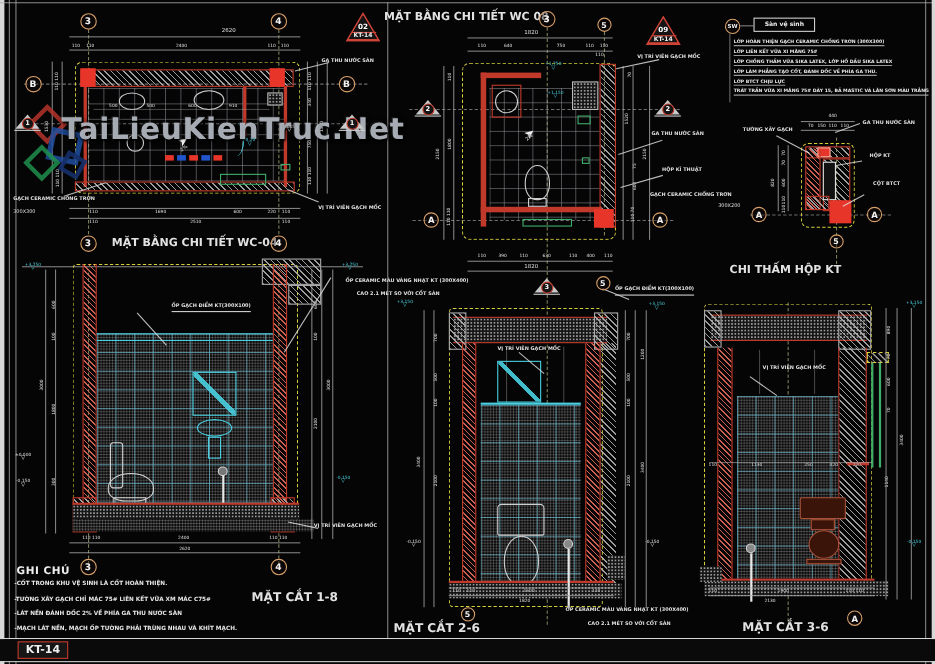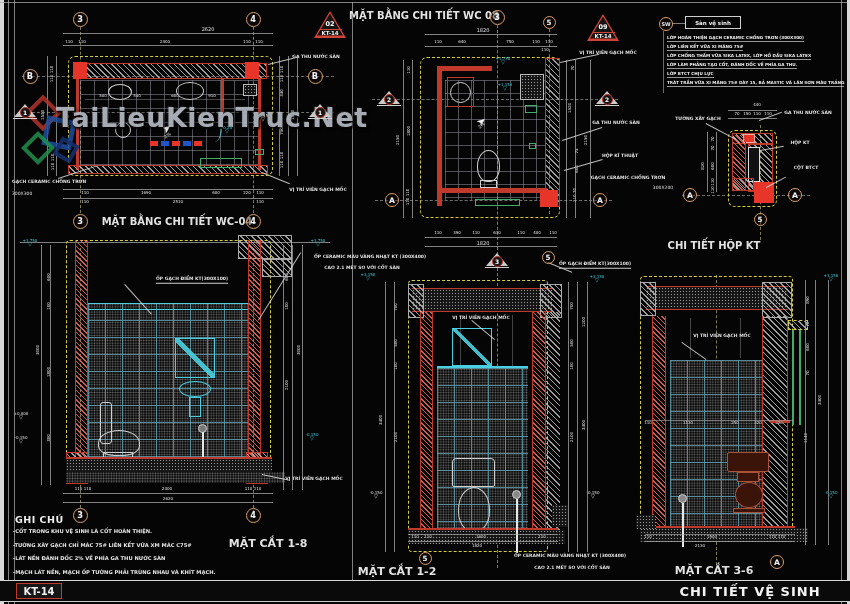--- a/index.html
+++ b/index.html
@@ -357,21 +357,21 @@
       <span class="ann" style="left: 553px; top: 233px; font-size: 4px; color: rgb(226, 226, 226); transform: translate(-50%, -50%);">110</span>
       <span class="ann" style="left: 483px; top: 243px; font-size: 5px; color: rgb(226, 226, 226); transform: translate(-50%, -50%);">1820</span>
       <span class="ann" style="left: 503px; top: 60px; font-size: 4px; color: rgb(79, 210, 226); transform: translate(-50%, -50%);">+1.750<i class="lvmark" style="position: static;">▽</i></span>
       <span class="ann" style="left: 505px; top: 86px; font-size: 4px; color: rgb(79, 210, 226); transform: translate(-50%, -50%);">+1.150<i class="lvmark" style="position: static;">▽</i></span>
       <span class="ann" style="left: 608px; top: 53px; font-size: 4.5px; color: rgb(226, 226, 226); transform: translate(-50%, -50%); font-weight: bold;">VỊ TRÍ VIÊN GẠCH MỐC</span>
       <span class="ann" style="left: 616px; top: 123px; font-size: 4.5px; color: rgb(226, 226, 226); transform: translate(-50%, -50%); font-weight: bold;">GA THU NƯỚC SÀN</span>
       <span class="ann" style="left: 620px; top: 156px; font-size: 4.5px; color: rgb(226, 226, 226); transform: translate(-50%, -50%); font-weight: bold;">HỘP KĨ THUẬT</span>
       <span class="ann" style="left: 628px; top: 178px; font-size: 4.5px; color: rgb(226, 226, 226); transform: translate(-50%, -50%); font-weight: bold;">GẠCH CERAMIC CHỐNG TRƠN</span>
       <span class="ann" style="left: 663px; top: 188px; font-size: 4.5px; color: rgb(226, 226, 226); transform: translate(-50%, -50%);">300X200</span>
       <span class="ann" style="left: 482px; top: 126px; font-size: 4.5px; color: rgb(226, 226, 226); transform: translate(-50%, -50%) rotate(-40deg);">2%</span>
-      <span class="ann" style="left: 714px; top: 246px; font-size: 10px; color: rgb(226, 226, 226); transform: translate(-50%, -50%); font-weight: bold;">CHI TIẾT HỘP KT</span>
+      <span class="ann" style="left: 714px; top: 246px; font-size: 10px; color: rgb(226, 226, 226); transform: translate(-50%, -50%); font-weight: bold;">CHI THẤM HỘP KT</span>
       <span class="ann" style="left: 757px; top: 105px; font-size: 4px; color: rgb(226, 226, 226); transform: translate(-50%, -50%);">440</span>
       <span class="ann" style="left: 737px; top: 114px; font-size: 4px; color: rgb(226, 226, 226); transform: translate(-50%, -50%);">70</span>
       <span class="ann" style="left: 747px; top: 114px; font-size: 4px; color: rgb(226, 226, 226); transform: translate(-50%, -50%);">150</span>
       <span class="ann" style="left: 757px; top: 114px; font-size: 4px; color: rgb(226, 226, 226); transform: translate(-50%, -50%);">110</span>
       <span class="ann" style="left: 768px; top: 114px; font-size: 4px; color: rgb(226, 226, 226); transform: translate(-50%, -50%);">110</span>
       <span class="ann" style="left: 698px; top: 119px; font-size: 4.5px; color: rgb(226, 226, 226); transform: translate(-50%, -50%); font-weight: bold;">TƯỜNG XÂY GẠCH</span>
       <span class="ann" style="left: 808px; top: 113px; font-size: 4.5px; color: rgb(226, 226, 226); transform: translate(-50%, -50%); font-weight: bold;">GA THU NƯỚC SÀN</span>
       <span class="ann" style="left: 800px; top: 143px; font-size: 4.5px; color: rgb(226, 226, 226); transform: translate(-50%, -50%); font-weight: bold;">HỘP KT</span>
       <span class="ann" style="left: 806px; top: 168px; font-size: 4.5px; color: rgb(226, 226, 226); transform: translate(-50%, -50%); font-weight: bold;">CỘT BTCT</span>
       <span class="ann" style="left: 713px; top: 139px; font-size: 4px; color: rgb(226, 226, 226); transform: translate(-50%, -50%) rotate(-90deg);">70</span>
@@ -396,21 +396,21 @@
       <span class="ann" style="left: 299px; top: 350px; font-size: 4px; color: rgb(226, 226, 226); transform: translate(-50%, -50%) rotate(-90deg);">3000</span>
       <span class="ann" style="left: 287px; top: 385px; font-size: 4px; color: rgb(226, 226, 226); transform: translate(-50%, -50%) rotate(-90deg);">2100</span>
       <span class="ann" style="left: 21px; top: 415px; font-size: 4px; color: rgb(226, 226, 226); transform: translate(-50%, -50%);">±0.000<i class="lvmark" style="position: static;">▽</i></span>
       <span class="ann" style="left: 21px; top: 439px; font-size: 4px; color: rgb(226, 226, 226); transform: translate(-50%, -50%);">-0.150<i class="lvmark" style="position: static;">▽</i></span>
       <span class="ann" style="left: 312px; top: 436px; font-size: 4px; color: rgb(79, 210, 226); transform: translate(-50%, -50%);">-0.150<i class="lvmark" style="position: static;">▽</i></span>
       <span class="ann" style="left: 314px; top: 479px; font-size: 4.5px; color: rgb(226, 226, 226); transform: translate(-50%, -50%); font-weight: bold;">VỊ TRÍ VIÊN GẠCH MỐC</span>
       <span class="ann" style="left: 83px; top: 489px; font-size: 4px; color: rgb(226, 226, 226); transform: translate(-50%, -50%);">110 110</span>
       <span class="ann" style="left: 167px; top: 489px; font-size: 4px; color: rgb(226, 226, 226); transform: translate(-50%, -50%);">2400</span>
       <span class="ann" style="left: 253px; top: 489px; font-size: 4px; color: rgb(226, 226, 226); transform: translate(-50%, -50%);">110 110</span>
       <span class="ann" style="left: 168px; top: 499px; font-size: 4px; color: rgb(226, 226, 226); transform: translate(-50%, -50%);">2620</span>
-      <span class="ann" style="left: 397px; top: 571px; font-size: 11px; color: rgb(226, 226, 226); transform: translate(-50%, -50%); font-weight: bold;">MẶT CẮT 1-2</span>
+      <span class="ann" style="left: 397px; top: 571px; font-size: 11px; color: rgb(226, 226, 226); transform: translate(-50%, -50%); font-weight: bold;">MẶT CẮT 2-6</span>
       <span class="ann" style="left: 595px; top: 265px; font-size: 4.5px; color: rgb(226, 226, 226); transform: translate(-50%, -50%); font-weight: bold; border-bottom: 0.5px solid rgb(207, 207, 207); padding-bottom: 1px;">ỐP GẠCH ĐIỂM KT(300X100)</span>
       <span class="ann" style="left: 597px; top: 278px; font-size: 4px; color: rgb(79, 210, 226); transform: translate(-50%, -50%);">+3.150<i class="lvmark" style="position: static;">▽</i></span>
       <span class="ann" style="left: 368px; top: 276px; font-size: 4px; color: rgb(79, 210, 226); transform: translate(-50%, -50%);">+3.150<i class="lvmark" style="position: static;">▽</i></span>
       <span class="ann" style="left: 396px; top: 307px; font-size: 4px; color: rgb(226, 226, 226); transform: translate(-50%, -50%) rotate(-90deg);">700</span>
       <span class="ann" style="left: 396px; top: 343px; font-size: 4px; color: rgb(226, 226, 226); transform: translate(-50%, -50%) rotate(-90deg);">500</span>
       <span class="ann" style="left: 396px; top: 366px; font-size: 4px; color: rgb(226, 226, 226); transform: translate(-50%, -50%) rotate(-90deg);">100</span>
       <span class="ann" style="left: 381px; top: 420px; font-size: 4px; color: rgb(226, 226, 226); transform: translate(-50%, -50%) rotate(-90deg);">3400</span>
       <span class="ann" style="left: 396px; top: 437px; font-size: 4px; color: rgb(226, 226, 226); transform: translate(-50%, -50%) rotate(-90deg);">2100</span>
       <span class="ann" style="left: 572px; top: 306px; font-size: 4px; color: rgb(226, 226, 226); transform: translate(-50%, -50%) rotate(-90deg);">700</span>
       <span class="ann" style="left: 584px; top: 322px; font-size: 4px; color: rgb(226, 226, 226); transform: translate(-50%, -50%) rotate(-90deg);">1200</span>
@@ -506,19 +506,16 @@
       <div class="bub" style="width: 13px; height: 13px; left: 541.5px; top: 250.5px; font-size: 7.15px;">5</div>
       <div class="bub" style="width: 13px; height: 13px; left: 418.5px; top: 551.5px; font-size: 7.15px;">5</div>
       <div class="bub" style="width: 14px; height: 14px; left: 770px; top: 555px; font-size: 7.7px;">A</div>
     </div>
 
   <div class="hl" style="left:0;top:580px;width:850px;background:#d8d8d8;"></div>
   <div style="left:0;top:581px;width:850px;height:20px;background:#0a0a0a;">
     <div style="left:16px;top:2px;width:46px;height:16px;border:1.5px solid #c0392b;background:#161616;display:flex;align-items:center;justify-content:center;">
       <span style="position:static;color:#f0f0f0;font-size:10px;font-weight:bold;">KT-14</span>
     </div>
-    <div style="left:660px;top:1px;width:180px;height:18px;display:flex;align-items:center;justify-content:center;">
-      <span style="position:static;color:#f4f4f4;font-size:13px;font-weight:bold;letter-spacing:1px;white-space:nowrap;">CHI TIẾT VỆ SINH</span>
-    </div>
   </div>
   <div class="hl" style="left:0;top:601px;width:850px;background:#cfcfcf;"></div>
 
 </div>
 
 </body></html>

